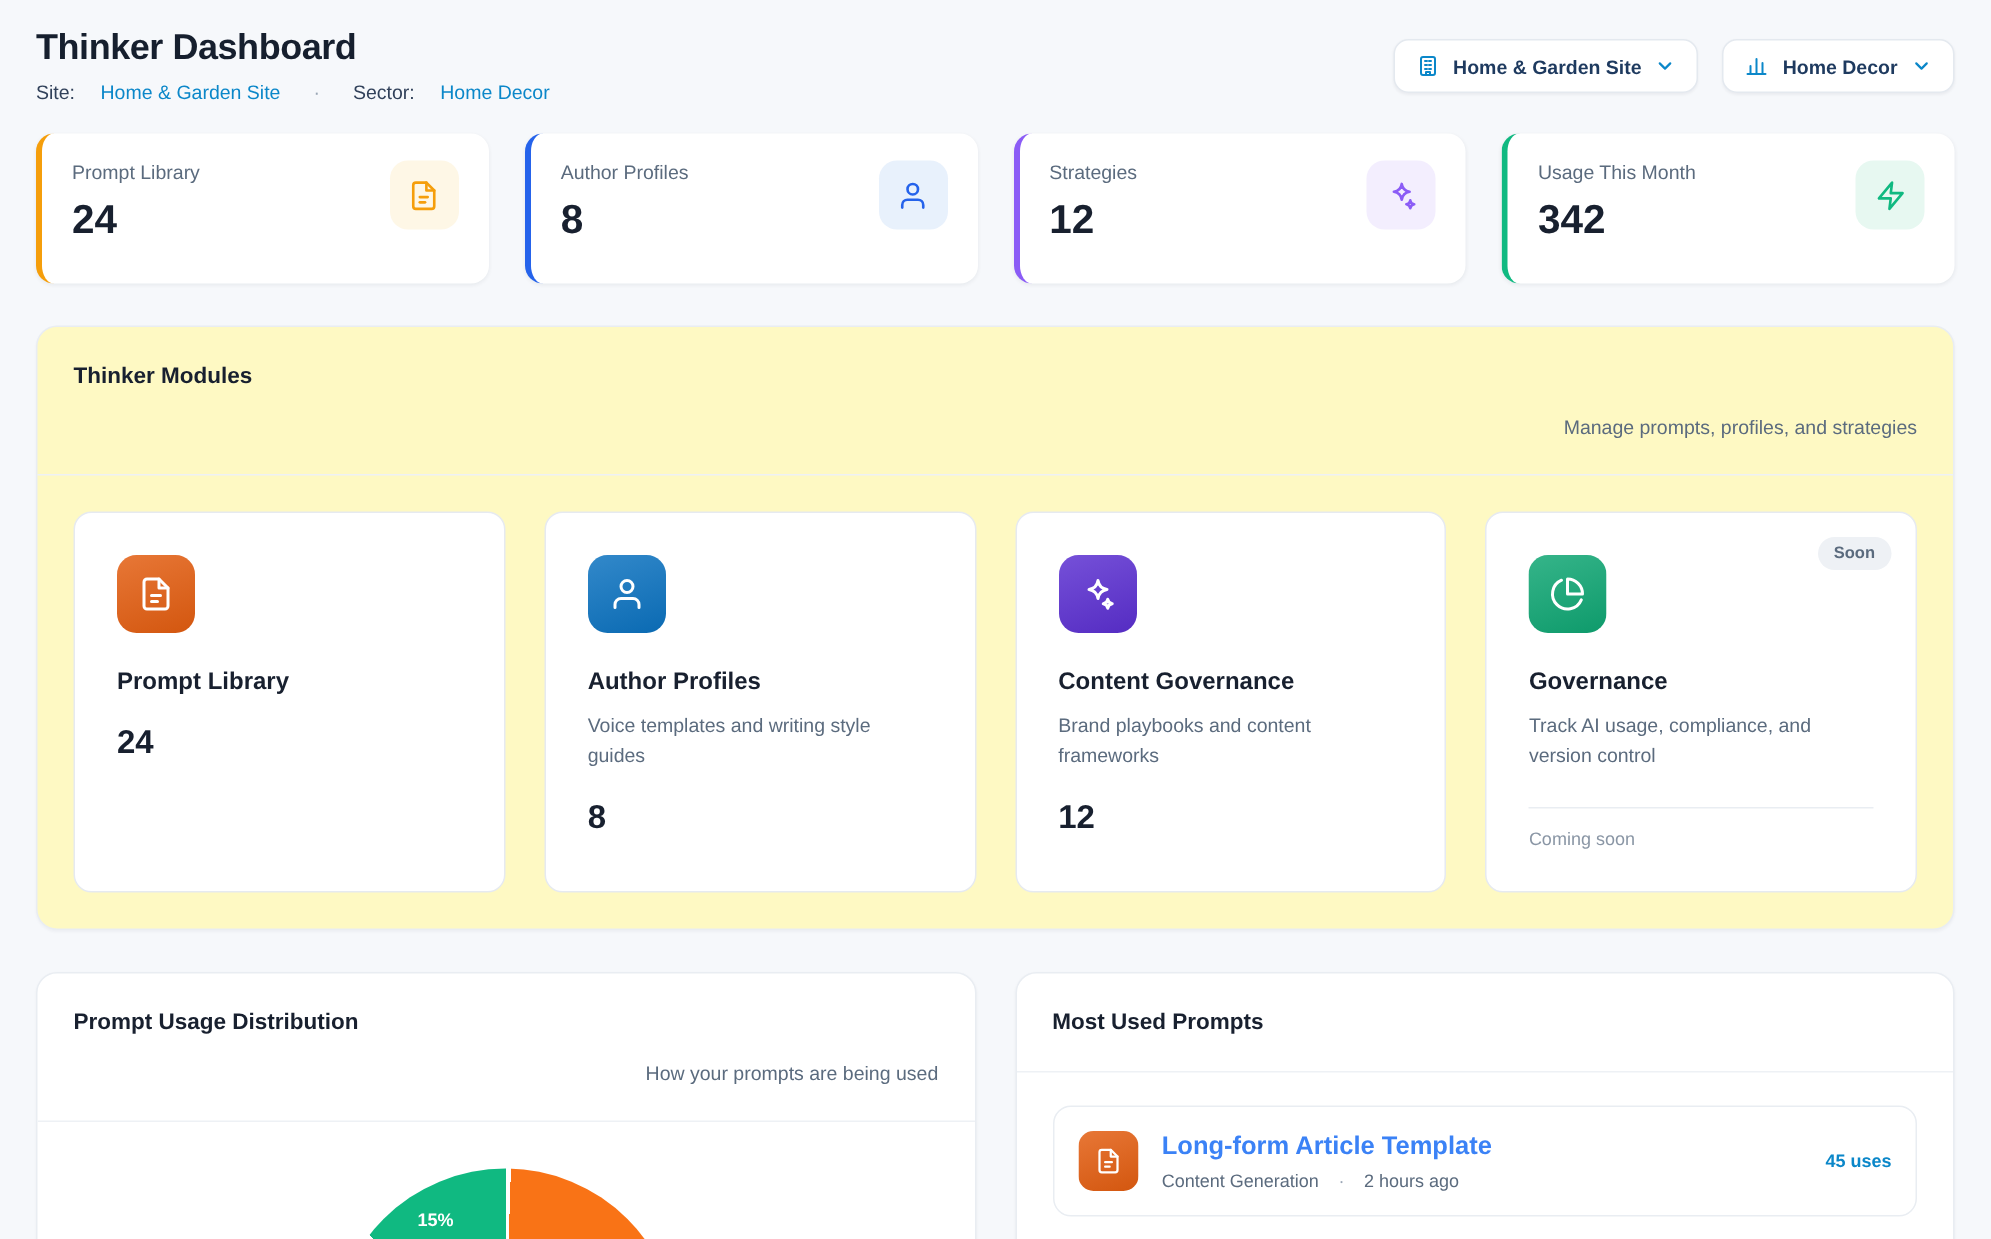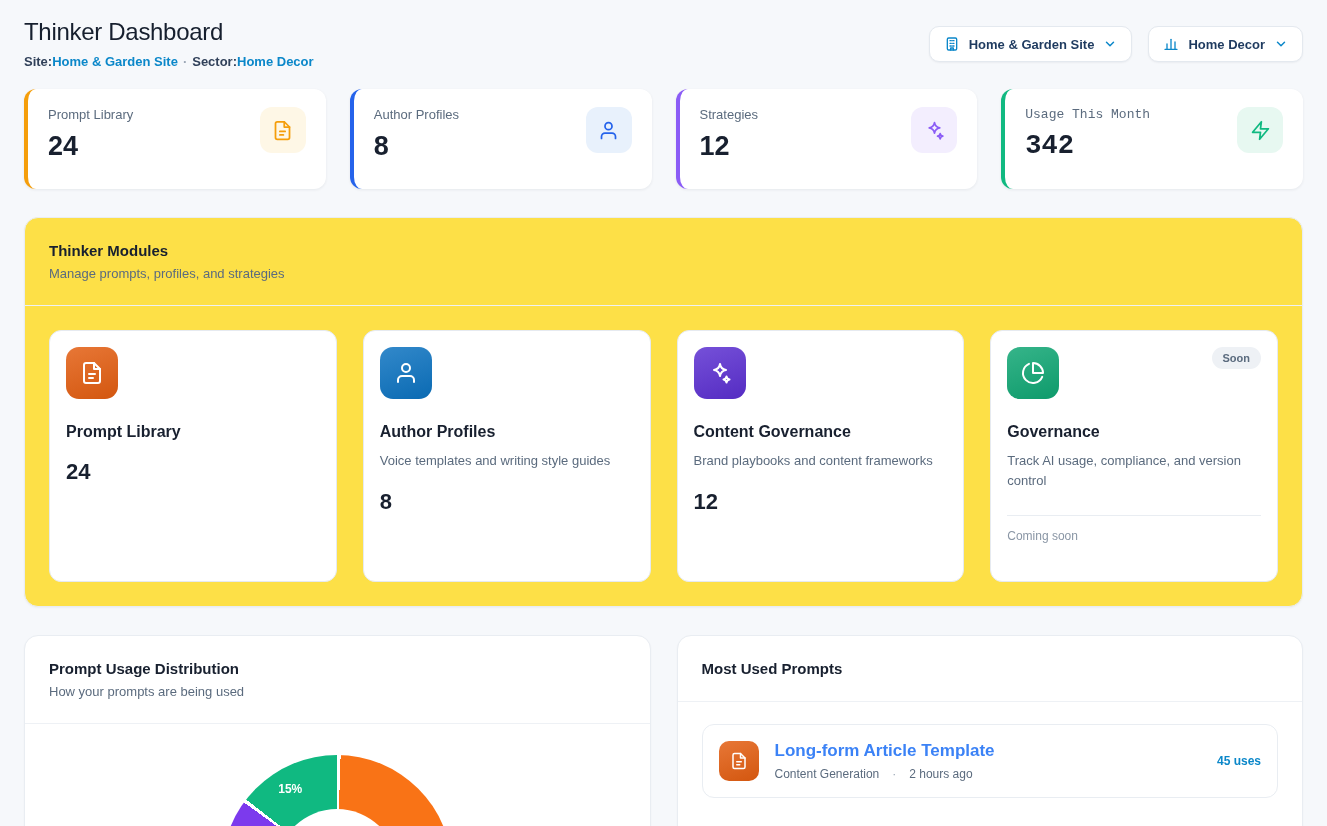--- a/index.html
+++ b/index.html
@@ -7,22 +7,22 @@
   body {
     overflow:hidden;
     background:#f6f8fb;
     font-family:"Liberation Sans", sans-serif;
     color:#1b2537;
   }
   .page { padding:18px 24px 0; }
 
   
   .header { display:flex; justify-content:space-between; align-items:flex-start; }
-  .title { font-size:24px; font-weight:400; letter-spacing:-0.3px; color:#161f2e; }
-  .subline { margin-top:8px; font-size:13px; font-weight:700; display:flex; align-items:flex-end; gap:0; }
+  .title { font-size:24px; font-weight:700; letter-spacing:-0.3px; color:#161f2e; }
+  .subline { margin-top:8px; font-size:13px; font-weight:400; display:flex; align-items:flex-end; gap:17px; }
   .sub-label { color:#31415a; }
   .sub-link { color:#0b87c9; text-decoration:none; cursor:pointer; }
   .dot { color:#9aa6b5; margin:0 5px; }
   .header-right { display:flex; gap:16px; padding-top:8px; }
   .dropdown {
     display:flex; align-items:center; gap:9px;
     background:#fff; border:1px solid #e4e9ef; border-radius:10px;
     padding:9px 14px; font-family:inherit; font-size:13px; font-weight:700;
     color:#1e3a5f; cursor:pointer; box-shadow:0 1px 2px rgba(16,24,40,.05);
   }
@@ -38,29 +38,29 @@
     padding:18px 20px; display:flex; justify-content:space-between; align-items:flex-start;
     height:100px;
   }
   .stat-label { font-size:13px; color:#5b6b7e; }
   .stat-value { font-size:27px; font-weight:800; margin-top:9px; color:#18202f; }
   .stat-icon { width:46px; height:46px; border-radius:12px; display:flex; align-items:center; justify-content:center; }
   .stat-icon svg { width:21px; height:21px; }
 
   
   .modules-card {
-    margin-top:28px; background:#fde047; border:1px solid #e9edf2; border-radius:14px;
+    margin-top:28px; background:#fef9c3; border:1px solid #e9edf2; border-radius:14px;
     box-shadow:0 1px 2px rgba(16,24,40,.04);
   }
   .section-head { padding:24px; border-bottom:1px solid #eef1f5; }
   .section-title { font-size:15px; font-weight:700; color:#18202f; }
-  .section-sub { font-size:13px; color:#5b6b7e; margin-top:7px; }
+  .section-sub { font-size:13px; color:#5b6b7e; margin-top:18px;text-align:right; }
   .modules-grid { display:grid; grid-template-columns:repeat(4,1fr); gap:26px; padding:24px; }
   .module-card {
-    position:relative; border:1px solid #e6eaf0; border-radius:12px; padding:16px;
+    position:relative; border:1px solid #e6eaf0; border-radius:12px; padding:28px;
     min-height:252px; background:#fff; cursor:pointer;
   }
   .module-icon {
     width:52px; height:52px; border-radius:13px; color:#fff;
     display:flex; align-items:center; justify-content:center;
     background-image:linear-gradient(160deg, rgba(255,255,255,.16), rgba(0,0,0,.07));
   }
   .module-icon svg { width:24px; height:24px; }
   .module-title { font-size:16px; font-weight:800; color:#18202f; margin-top:24px; }
   .module-desc { font-size:13px; color:#5b6b7e; line-height:1.55; margin-top:10px; }
@@ -186,21 +186,21 @@
         <div class="stat-value">12</div>
       </div>
       <div class="stat-icon" style="background-color: rgb(243, 238, 254); color: rgb(139, 92, 246);">
         <svg viewBox="0 0 24 24" fill="none" stroke="currentColor" stroke-width="2" stroke-linejoin="round">
             <path d="M12 3c.6 3.7 2.3 5.4 6 6-3.7.6-5.4 2.3-6 6-.6-3.7-2.3-5.4-6-6 3.7-.6 5.4-2.3 6-6z"></path>
             <path d="M18.5 15.5c.3 1.8 1.2 2.7 3 3-1.8.3-2.7 1.2-3 3-.3-1.8-1.2-2.7-3-3 1.8-.3 2.7-1.2 3-3z"></path>
           </svg>
       </div>
     </div>
 
-    <div class="stat-card" style="border-left-color: rgb(16, 185, 129); font-family: Liberation Mono, monospace;">
+    <div class="stat-card" style="border-left-color: rgb(16, 185, 129);">
       <div>
         <div class="stat-label">Usage This Month</div>
         <div class="stat-value">342</div>
       </div>
       <div class="stat-icon" style="background-color: rgb(231, 248, 241); color: rgb(16, 185, 129);">
         <svg viewBox="0 0 24 24" fill="none" stroke="currentColor" stroke-width="2" stroke-linecap="round" stroke-linejoin="round">
             <polygon points="13 2 3 14 12 14 11 22 21 10 12 10"></polygon>
           </svg>
       </div>
     </div>

